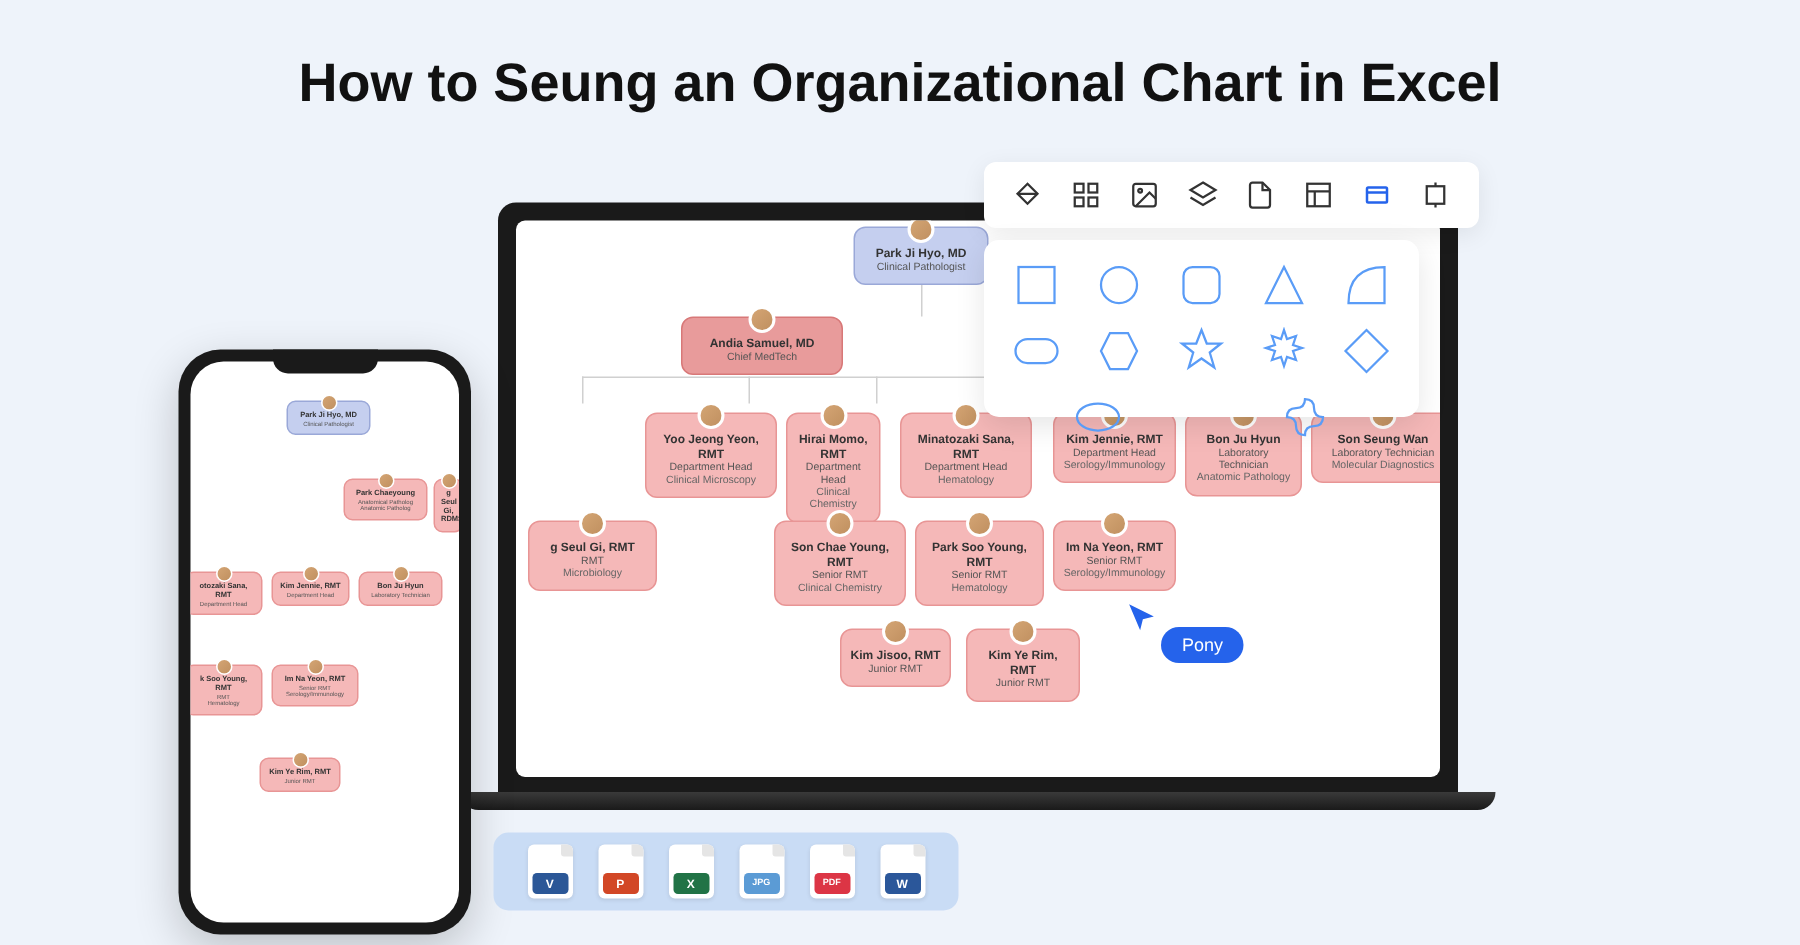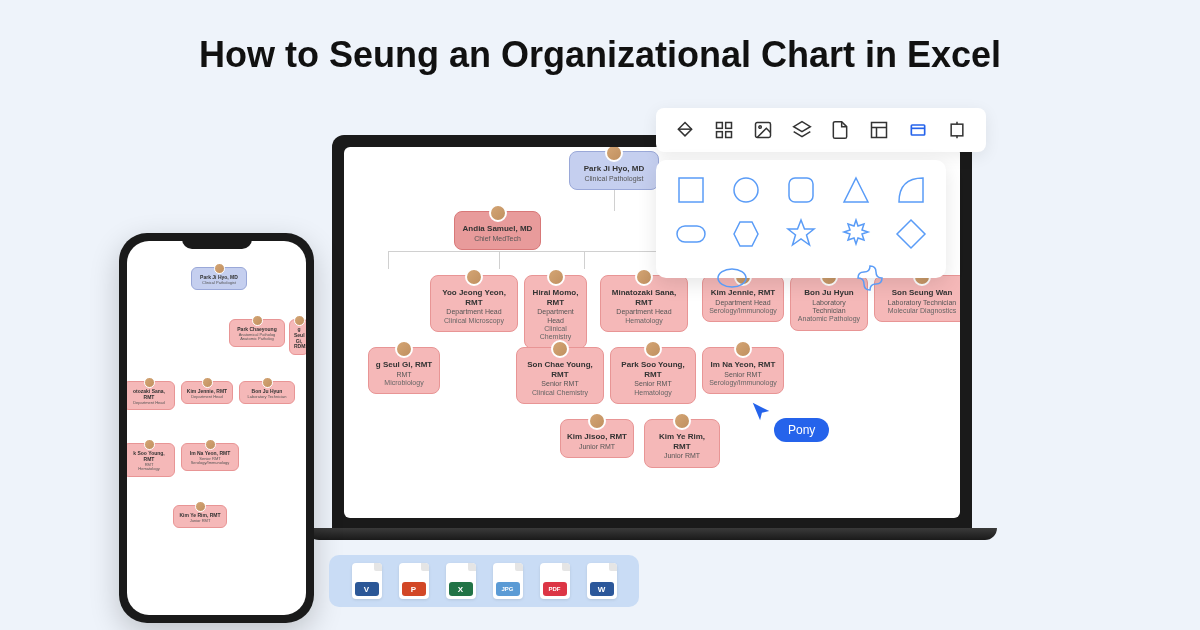--- a/index.html
+++ b/index.html
@@ -56,21 +56,21 @@
     <div class="conn" style="top:104px;left:330px;width:1px;height:18px"></div>
     <div class="conn" style="top:104px;left:430px;width:1px;height:18px"></div>
     <div class="conn" style="top:104px;left:524px;width:1px;height:18px"></div>
 
     <div class="node blue" style="top:4px;left:225px;width:90px">
       <div class="avatar"></div>
       <div class="node-name">Park Ji Hyo, MD</div>
       <div class="node-role">Clinical Pathologist</div>
     </div>
 
-    <div class="node red" style="top:64px;left:110px;width:87px">
+    <div class="node red" style="top:64px;left:110px;width:108px">
       <div class="avatar"></div>
       <div class="node-name">Andia Samuel, MD</div>
       <div class="node-role">Chief MedTech</div>
     </div>
 
     <div class="node pink" style="top:64px;left:340px;width:88px">
       <div class="avatar"></div>
       <div class="node-name">Park Chaeyoung, M...</div>
       <div class="node-role">Anatomical Pathologist</div>
       <div class="node-dept">Anatomic Pathology</div>
@@ -113,21 +113,21 @@
       <div class="node-role">Laboratory Technician</div>
       <div class="node-dept">Anatomic Pathology</div>
     </div>
     <div class="node pink" style="top:128px;left:530px;width:96px">
       <div class="avatar"></div>
       <div class="node-name">Son Seung Wan</div>
       <div class="node-role">Laboratory Technician</div>
       <div class="node-dept">Molecular Diagnostics</div>
     </div>
 
-    <div class="node pink" style="top:200px;left:24px;width:72px">
+    <div class="node pink" style="top:200px;left:8px;width:86px">
       <div class="avatar"></div>
       <div class="node-name">g Seul Gi, RMT</div>
       <div class="node-role">RMT</div>
       <div class="node-dept">Microbiology</div>
     </div>
     <div class="node pink" style="top:200px;left:172px;width:88px">
       <div class="avatar"></div>
       <div class="node-name">Son Chae Young, RMT</div>
       <div class="node-role">Senior RMT</div>
       <div class="node-dept">Clinical Chemistry</div>

